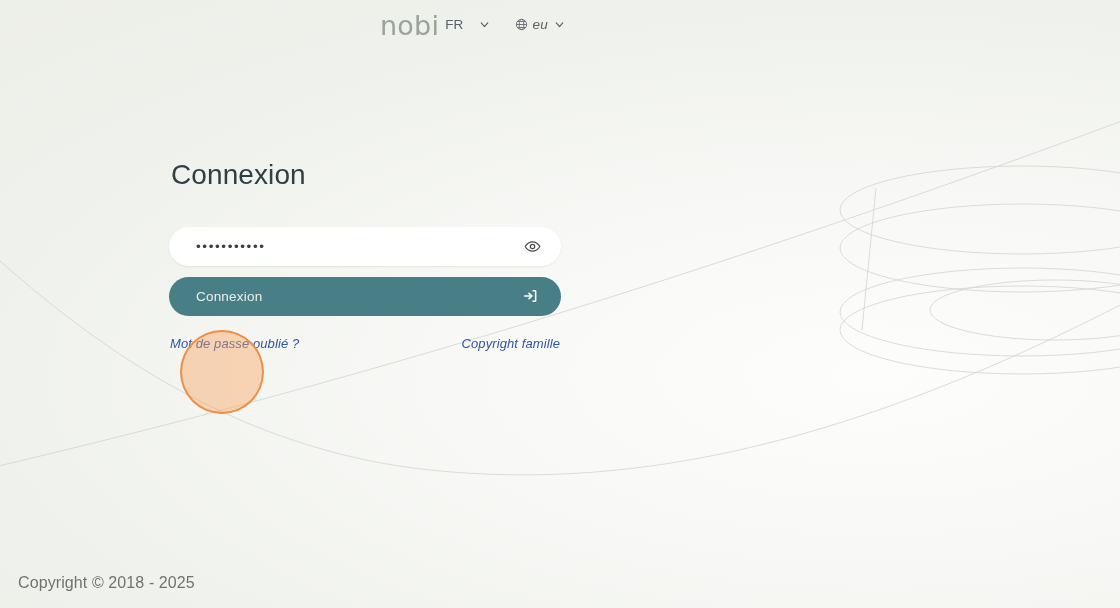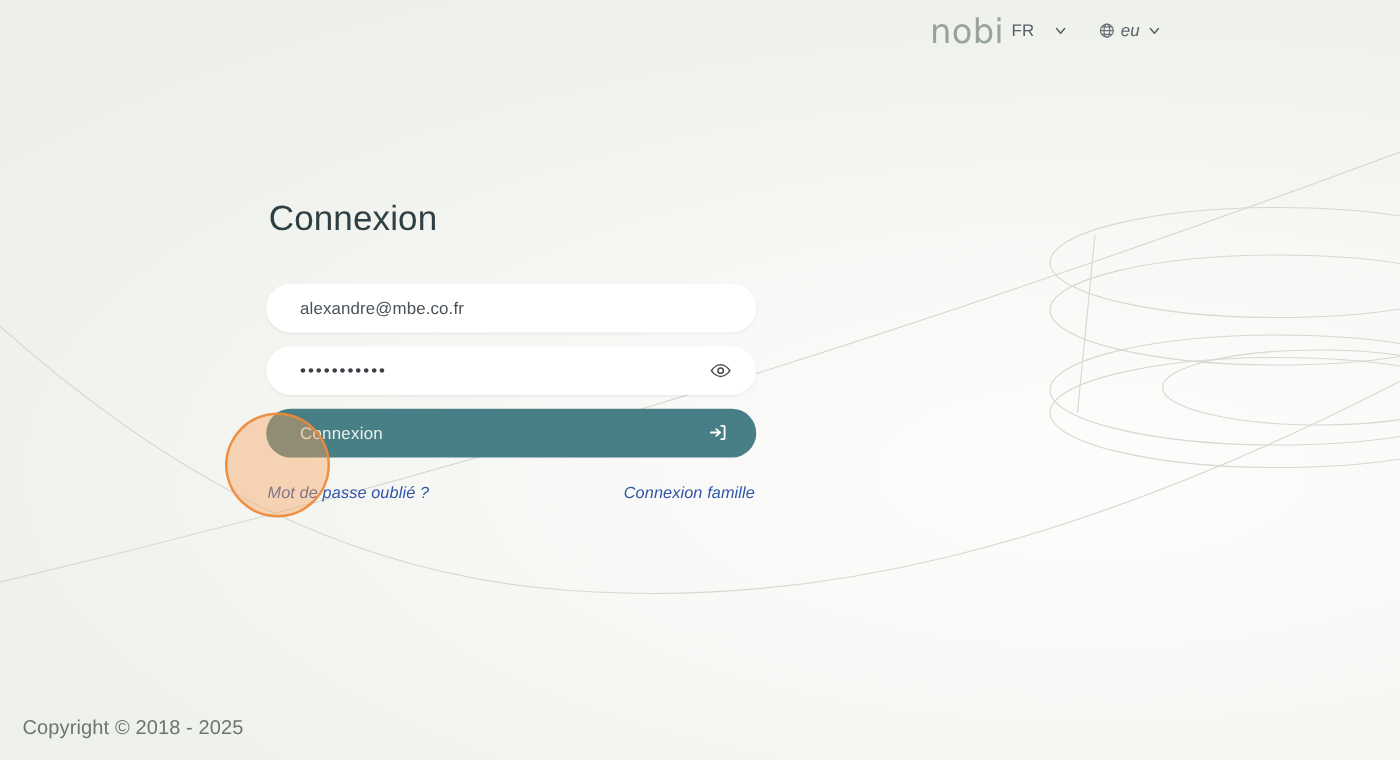--- a/index.html
+++ b/index.html
@@ -35,21 +35,21 @@
   }
 
   
   #header {
     position: absolute;
     top: 0; left: 0;
     width: 952px;
     height: 48px;
     display: flex;
     align-items: center;
-    justify-content: flex-end;
+    justify-content: center;
     padding: 0 14px 0 16px;
     box-sizing: border-box;
     z-index: 5;
   }
   #logo {
     font-family: "DejaVu Sans", sans-serif;
     font-size: 27px;
     line-height: 1;
     letter-spacing: 0.2px;
     color: #9aa399;
@@ -99,21 +99,20 @@
   .globe { display:block; width:13px; height:13px; color:#6a7076; }
   .globe svg { display:block; width:13px; height:13px; }
 
   
   #login {
     position: absolute;
     left: 169px;
     top: 160px;
     width: 392px;
     z-index: 4;
-    margin-left: 44px;
   }
   #page-title {
     font-size: 28px;
     font-weight: 400;
     color: #2e4044;
     letter-spacing: .1px;
     margin: 0 0 36px 2px;
     line-height: 1.1;
   }
   .field {
@@ -298,23 +297,20 @@
         </span>
       </div>
 
     </div>
   </div>
 
   <div id="login">
 
     <h1 id="page-title">Connexion</h1>
 
-    <div class="field">
-      <input type="text" value="alexandre@mbe.co.fr" placeholder="E-mail" style="">
-    </div>
 
     <div class="field">
       <span class="pw-dots">•••••••••••</span>
       <button class="eye-btn" aria-label="show password">
         <svg viewBox="0 0 24 24" fill="none" stroke="currentColor" stroke-width="1.7">
           <path d="M1.6 12S5.8 5.4 12 5.4 22.4 12 22.4 12 18.2 18.6 12 18.6 1.6 12 1.6 12Z"></path>
           <circle cx="12" cy="12" r="3.1"></circle>
         </svg>
       </button>
     </div>
@@ -325,21 +321,21 @@
         <svg viewBox="0 0 24 24" fill="none" stroke="currentColor" stroke-width="2.2" stroke-linecap="round" stroke-linejoin="round">
           <path d="M15 4h3a1 1 0 0 1 1 1v14a1 1 0 0 1-1 1h-3"></path>
           <polyline points="9 16 13.5 12 9 8"></polyline>
           <line x1="2.5" y1="12" x2="13" y2="12"></line>
         </svg>
       </span>
     </button>
 
     <div id="links">
       <a href="#">Mot de passe oublié ?</a>
-      <a href="#">Connexion famille</a>
+      <a href="#">Copyright famille</a>
     </div>
 
   </div>
 
   <div id="click-indicator"></div>
 
   <div id="footer">Copyright © 2018 - 2025</div>
 
 </div>
 

